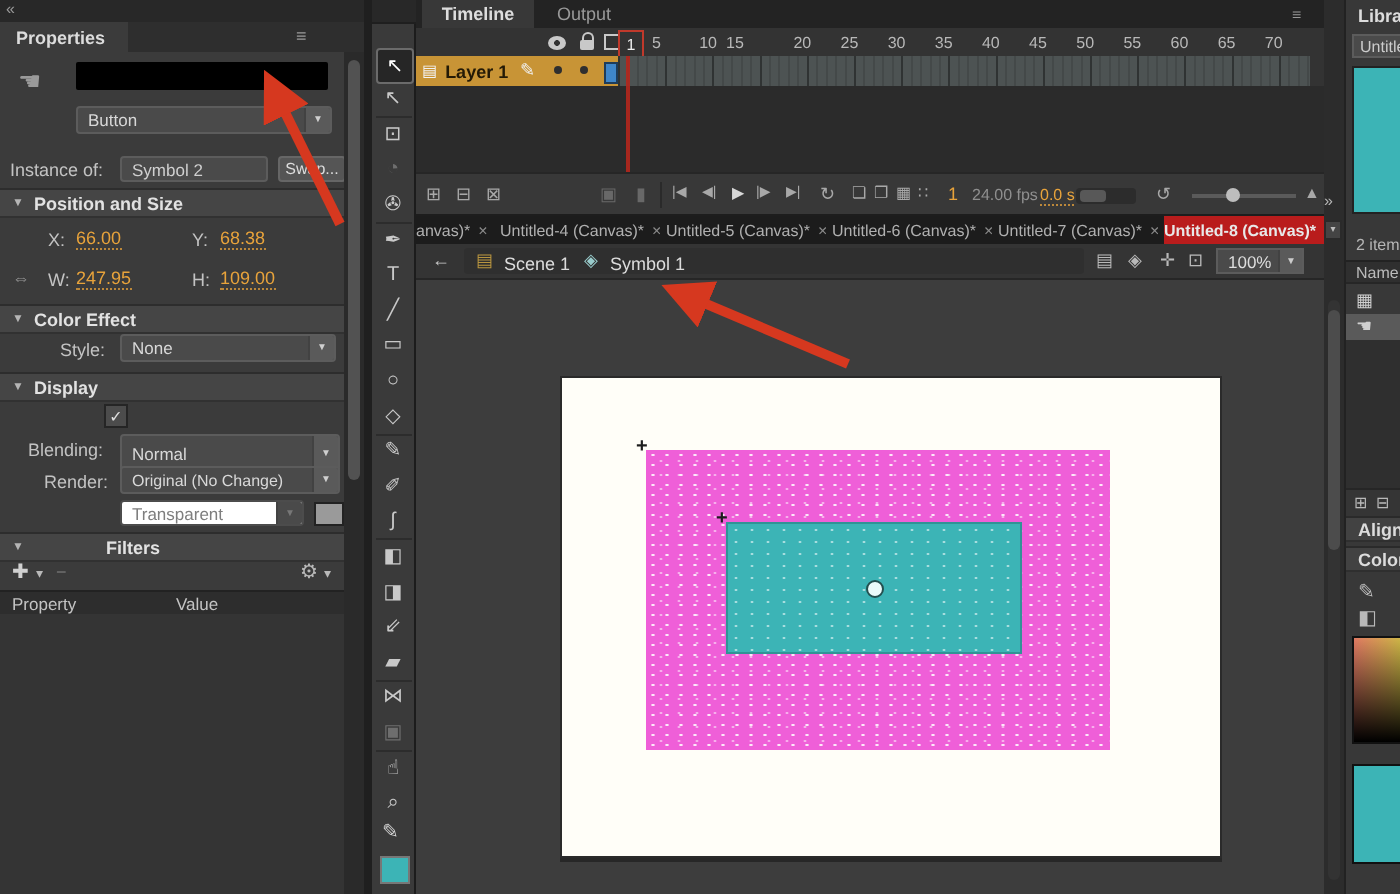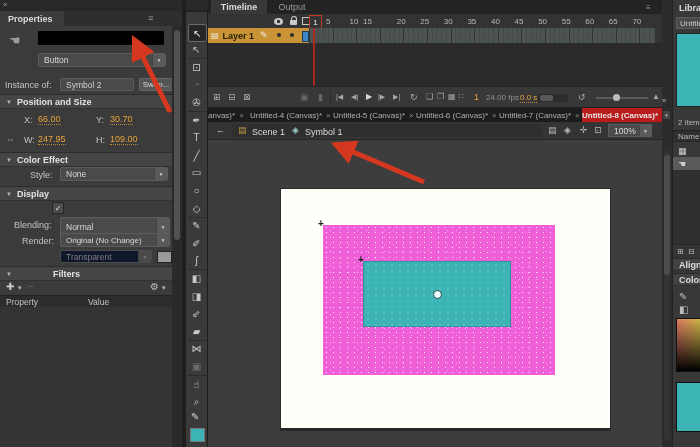--- a/index.html
+++ b/index.html
@@ -16,21 +16,21 @@
   #props-tab{left:0;top:0;width:64px;height:15px;background:#3b3b3b;color:#dcdcdc;font-size:9px;font-weight:bold;
              display:flex;align-items:center;padding-left:8px;box-sizing:border-box;}
   #props-menu{left:148px;top:2px;font-size:9px;color:#9a9a9a;}
   .ic{position:absolute;color:#b9b9b9;font-size:9px;line-height:1;}
   .lbl{position:absolute;color:#c3c3c3;font-size:9px;line-height:1;}
   .hot{position:absolute;color:#e8a33b;font-size:9px;line-height:1;border-bottom:1px dotted rgba(232,163,59,.75);}
   .dd{position:absolute;background:#4a4a4a;border:1px solid #5c5c5c;border-radius:2px;color:#d8d8d8;font-size:8.5px;
       display:flex;align-items:center;padding-left:5px;box-sizing:border-box;overflow:hidden;white-space:nowrap;}
   .dd .caret{position:absolute;right:0;top:0;bottom:0;width:12px;background:#5a5a5a;border-left:1px solid #424242;
       display:flex;align-items:center;justify-content:center;font-size:5px;color:#cfcfcf;}
-  .dd.disabled{background:#0f172a;border-color:#4c4c4c;color:#7e7e7e;}
+  .dd.disabled{background:#ffffff;border-color:#4c4c4c;color:#7e7e7e;}
   .dd.disabled .caret{background:#4a4a4a;color:#777;}
   .sec{position:absolute;left:0;width:172px;height:13px;background:#454545;border-top:1px solid #2d2d2d;
        border-bottom:1px solid #313131;display:flex;align-items:center;font-weight:bold;color:#e2e2e2;font-size:9px;}
   .sec .tri{font-size:6px;color:#b5b5b5;margin:0 5px 0 6px;}
   #name-input{position:absolute;left:38px;top:31px;width:126px;height:13px;background:#919191;border:7px solid #000000;
        border-radius:1px;font-size:9px;color:#141414;padding:0 4px;font-family:inherit;box-sizing:border-box;}
   .btn{position:absolute;background:#555;border:1px solid #666;border-radius:2px;color:#ddd;font-size:8px;
        display:flex;align-items:center;justify-content:center;box-sizing:border-box;}
   .valuebox{position:absolute;background:#4a4a4a;border:1px solid #5c5c5c;border-radius:2px;color:#cfcfcf;
        font-size:8.5px;display:flex;align-items:center;padding-left:5px;box-sizing:border-box;}
@@ -177,21 +177,21 @@
     </div>
     <div class="btn" style="left:139px;top:78px;width:34px;height:13px;">Swap...</div>
 
     <div class="sec" style="top:94px;">
       <span class="tri">▼</span>
       <span>Position and Size</span>
     </div>
     <span class="lbl" style="left:24px;top:116px;">X:</span>
     <span class="hot" style="left:38px;top:115px;">66.00</span>
     <span class="lbl" style="left:96px;top:116px;">Y:</span>
-    <span class="hot" style="left:110px;top:115px;">30.70</span>
+    <span class="hot" style="left:110px;top:115px;">68.38</span>
     <span class="ic" style="left:6px;top:135px;color:#999;">⇔</span>
     <span class="lbl" style="left:24px;top:136px;">W:</span>
     <span class="hot" style="left:38px;top:135px;">247.95</span>
     <span class="lbl" style="left:96px;top:136px;">H:</span>
     <span class="hot" style="left:110px;top:135px;">109.00</span>
 
     <div class="sec" style="top:152px;">
       <span class="tri">▼</span>
       <span>Color Effect</span>
     </div>

